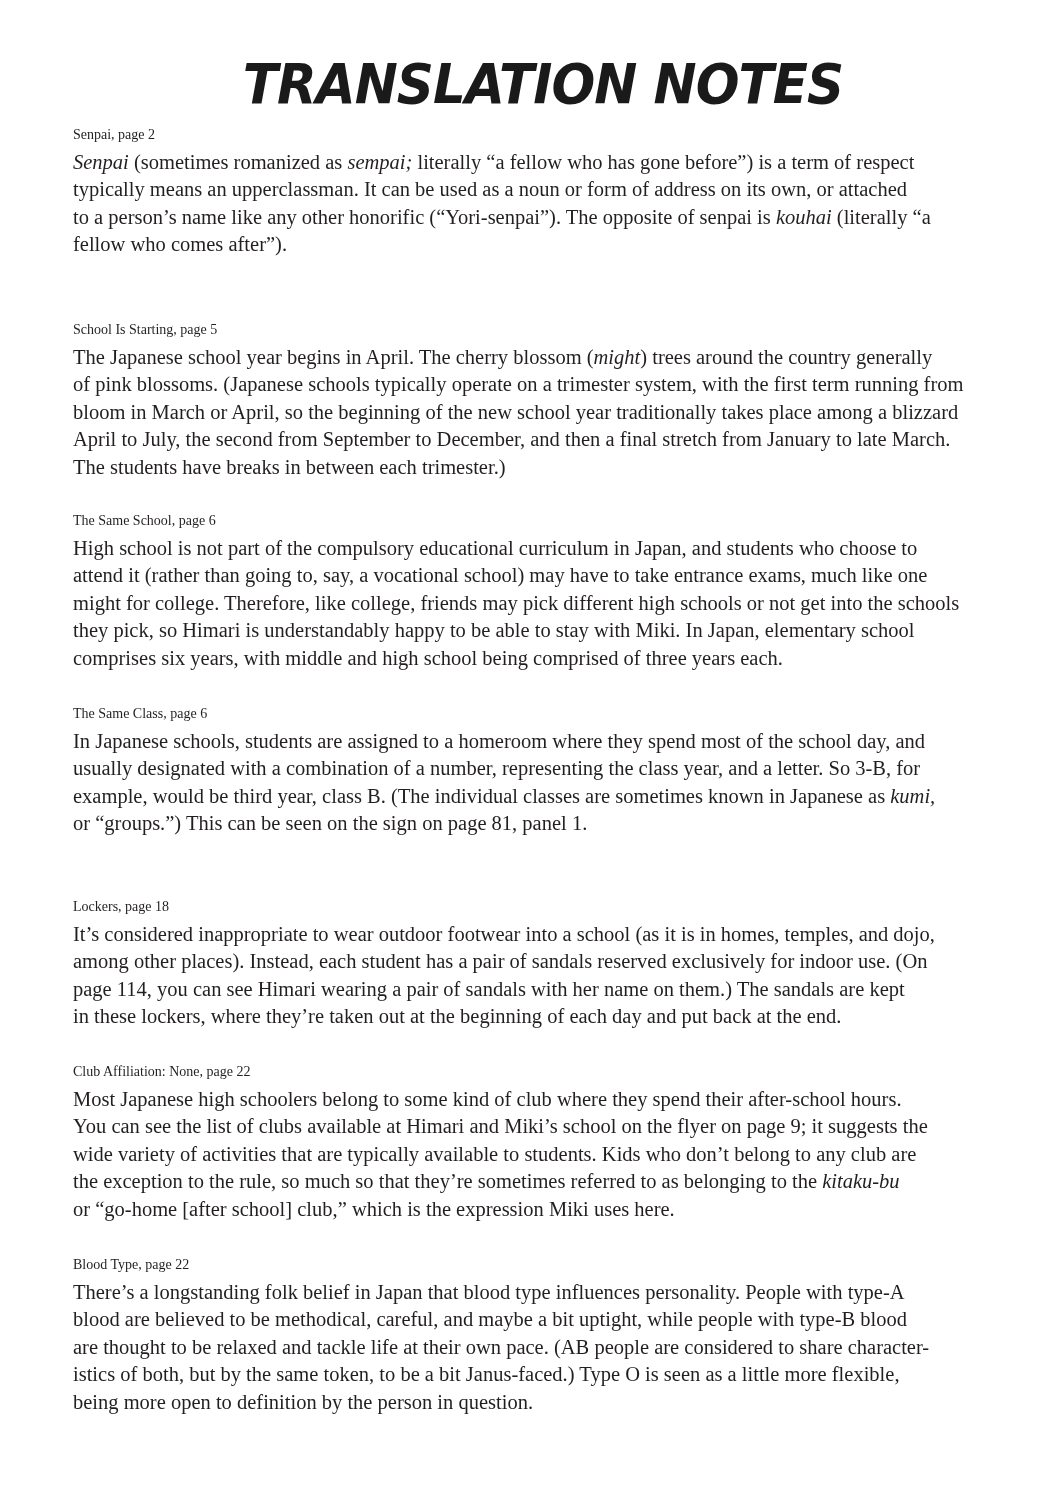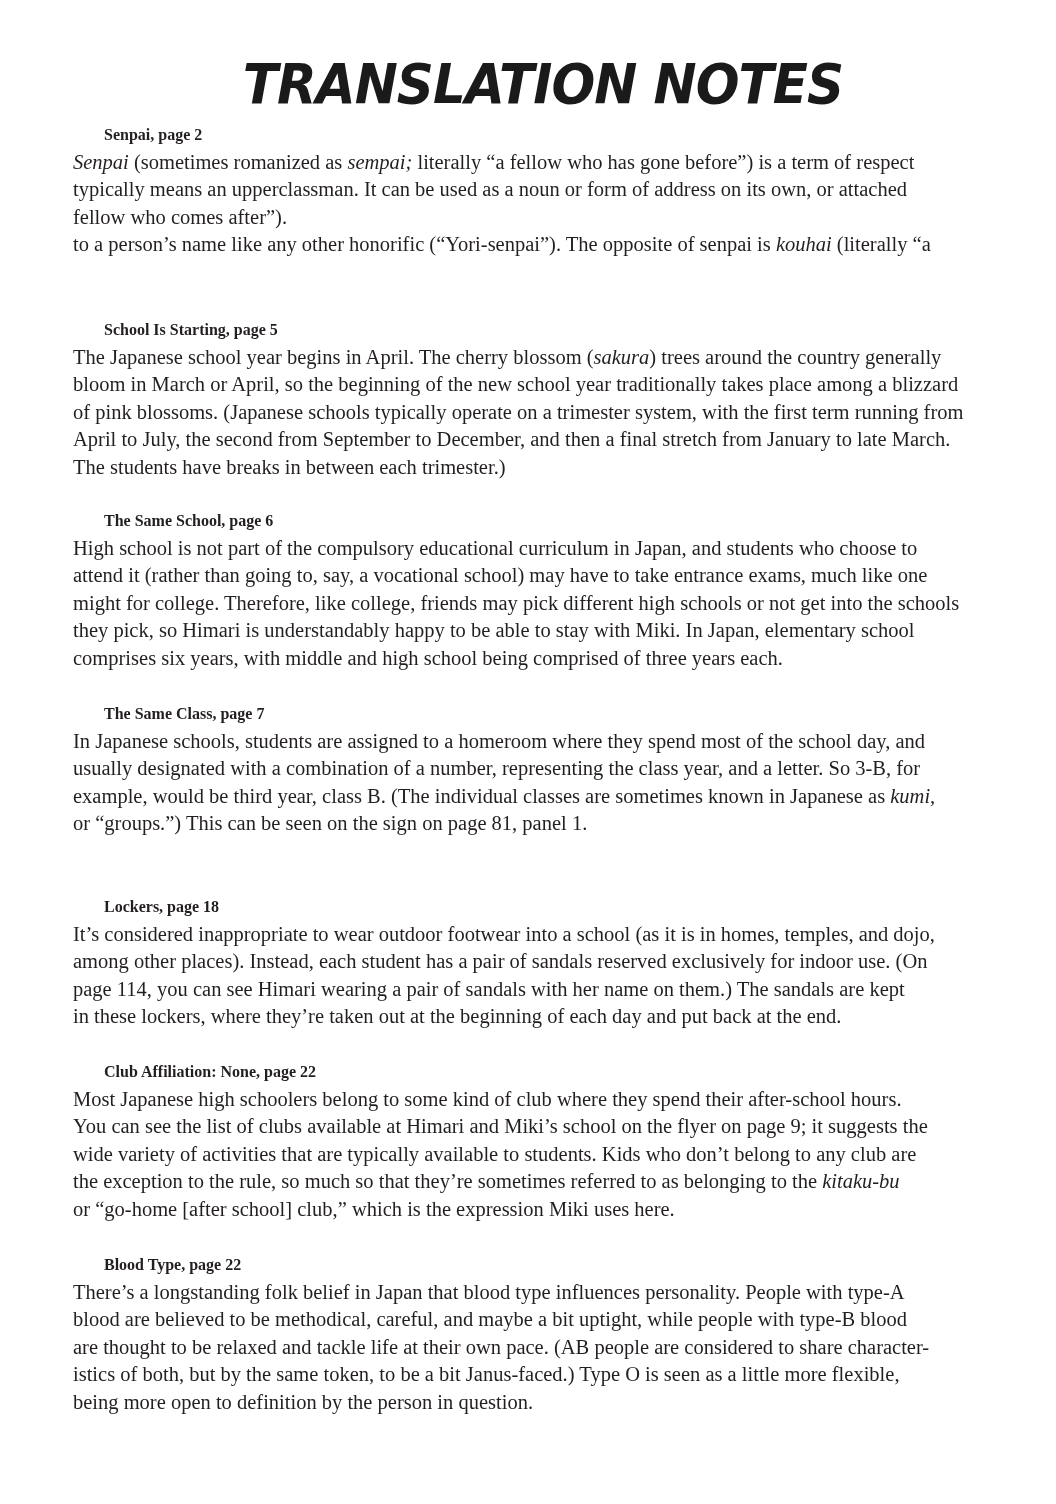--- a/index.html
+++ b/index.html
@@ -34,26 +34,25 @@
     .notes {
       position: absolute;
       left: 73px;
       top: 121px;
       width: 970px;
     }
     .note {
       margin: 0 0 28px 0;
     }
     .note-heading {
-      font-weight: bold;
-      font-size: 16px;
+      font-weight: normal;
+      font-size: 14px;
       line-height: 27.5px;
       height: 27.5px;
       white-space: nowrap;
-      margin-left: 31px;
     }
     .note-line {
       font-size: 20.5px;
       line-height: 27.5px;
       height: 27.5px;
       white-space: nowrap;
     }
     .note-line i { font-style: italic; margin-top: 22px; }
     .n1 { position: absolute; top: 0; }
     .n2 { position: absolute; top: 195px; }
@@ -67,46 +66,46 @@
 <body>
 
 <h1 class="page-title">TRANSLATION NOTES</h1>
 
 <div class="notes">
   <section class="note n1">
     <div class="note-heading">Senpai, page 2</div>
     <div class="note-body">
         <div class="note-line"><i>Senpai</i><span> (sometimes romanized as </span><i>sempai;</i><span> literally “a fellow who has gone before”) is a term of respect</span></div>
         <div class="note-line"><span>typically means an upperclassman. It can be used as a noun or form of address on its own, or attached</span></div>
+        <div class="note-line"><span>to a person’s name like any other honorific (“Yori-senpai”). The opposite of senpai is </span><i>kouhai</i><span> (literally “a</span></div>
         <div class="note-line"><span>fellow who comes after”).</span></div>
-        <div class="note-line"><span>to a person’s name like any other honorific (“Yori-senpai”). The opposite of senpai is </span><i>kouhai</i><span> (literally “a</span></div>
       </div>
   </section>
   <section class="note n2">
     <div class="note-heading">School Is Starting, page 5</div>
     <div class="note-body">
-        <div class="note-line"><span>The Japanese school year begins in April. The cherry blossom (</span><i>sakura</i><span>) trees around the country generally</span></div>
+        <div class="note-line"><span>The Japanese school year begins in April. The cherry blossom (</span><i>might</i><span>) trees around the country generally</span></div>
+        <div class="note-line"><span>of pink blossoms. (Japanese schools typically operate on a trimester system, with the first term running from</span></div>
         <div class="note-line"><span>bloom in March or April, so the beginning of the new school year traditionally takes place among a blizzard</span></div>
-        <div class="note-line"><span>of pink blossoms. (Japanese schools typically operate on a trimester system, with the first term running from</span></div>
         <div class="note-line"><span>April to July, the second from September to December, and then a final stretch from January to late March.</span></div>
         <div class="note-line"><span>The students have breaks in between each trimester.)</span></div>
       </div>
   </section>
   <section class="note n3">
     <div class="note-heading">The Same School, page 6</div>
     <div class="note-body">
         <div class="note-line"><span>High school is not part of the compulsory educational curriculum in Japan, and students who choose to</span></div>
         <div class="note-line"><span>attend it (rather than going to, say, a vocational school) may have to take entrance exams, much like one</span></div>
         <div class="note-line"><span>might for college. Therefore, like college, friends may pick different high schools or not get into the schools</span></div>
         <div class="note-line"><span>they pick, so Himari is understandably happy to be able to stay with Miki. In Japan, elementary school</span></div>
         <div class="note-line"><span>comprises six years, with middle and high school being comprised of three years each.</span></div>
       </div>
   </section>
   <section class="note n4">
-    <div class="note-heading">The Same Class, page 7</div>
+    <div class="note-heading">The Same Class, page 6</div>
     <div class="note-body">
         <div class="note-line"><span>In Japanese schools, students are assigned to a homeroom where they spend most of the school day, and</span></div>
         <div class="note-line"><span>usually designated with a combination of a number, representing the class year, and a letter. So 3-B, for</span></div>
         <div class="note-line"><span>example, would be third year, class B. (The individual classes are sometimes known in Japanese as </span><i>kumi,</i></div>
         <div class="note-line"><span>or “groups.”) This can be seen on the sign on page 81, panel 1.</span></div>
       </div>
   </section>
   <section class="note n5">
     <div class="note-heading">Lockers, page 18</div>
     <div class="note-body">

